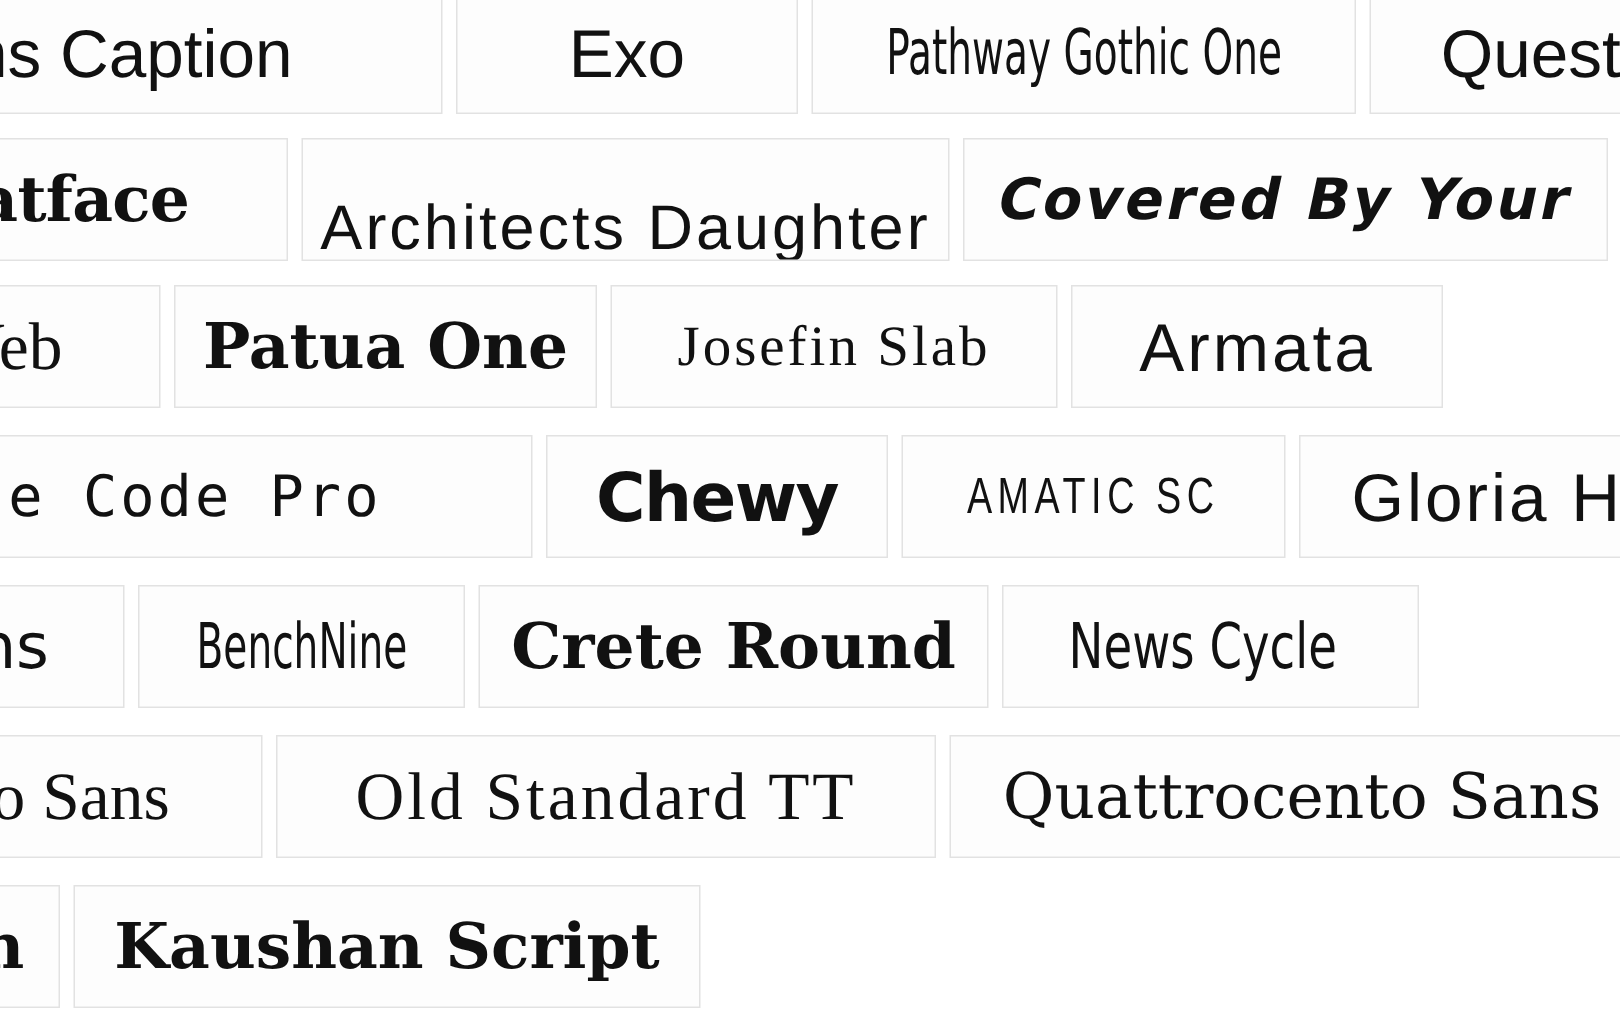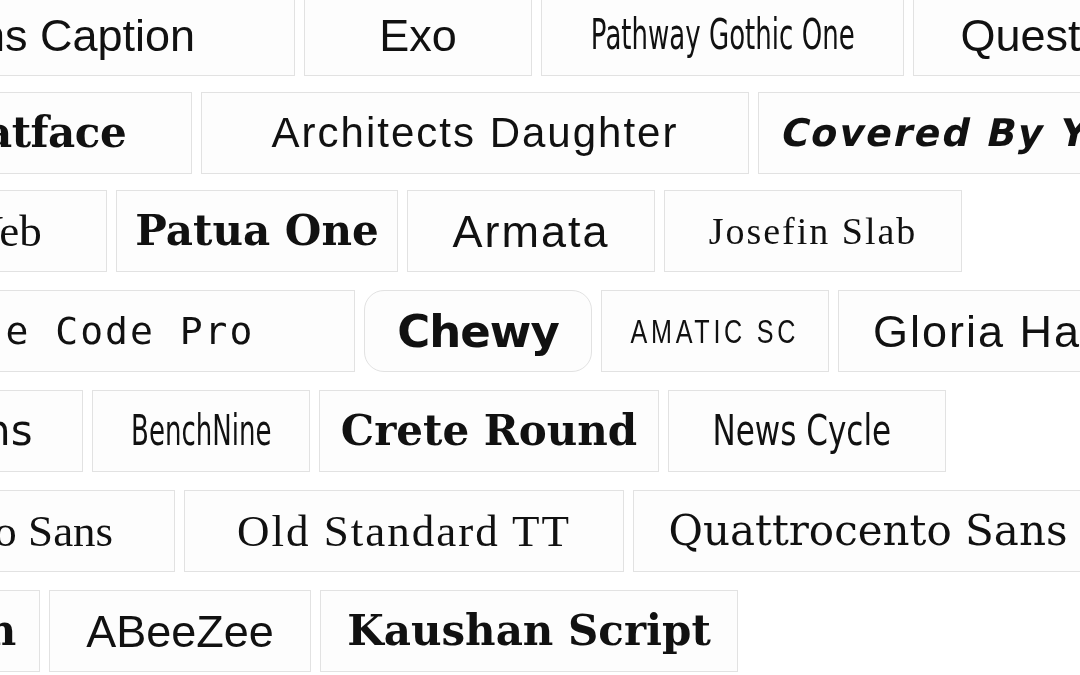--- a/index.html
+++ b/index.html
@@ -95,51 +95,51 @@
     </div>
     <div class="font-card" style="width:230px;">
       <span class="label s-sans z-xl m-light">Questr</span>
     </div>
   </div>
 
   <div class="font-row" style="top:92px; left:-108px;">
     <div class="font-card" style="width:300px;">
       <span class="label s-serif-dv z-lg m-black">Fatface</span>
     </div>
-    <div class="font-card" style="width:548px;">
+    <div class="font-card" style="width:432px;align-items:flex-end;">
       <span class="label s-sans z-lg m-light m-wide">Architects Daughter</span>
     </div>
     <div class="font-card" style="width:430px;">
       <span class="label s-sans-dv z-md m-bold m-skew m-wide">Covered By Your</span>
     </div>
   </div>
 
   <div class="font-row" style="top:190px; left:-105px;">
     <div class="font-card" style="width:212px;">
       <span class="label s-serif z-xl">Web</span>
     </div>
     <div class="font-card" style="width:282px;">
       <span class="label s-serif-dv z-lg m-bold">Patua One</span>
     </div>
+    <div class="font-card" style="width:298px;">
+      <span class="label s-serif z-md m-light m-wide">Josefin Slab</span>
+    </div>
     <div class="font-card" style="width:248px;">
       <span class="label s-sans z-xl m-light m-wide">Armata</span>
-    </div>
-    <div class="font-card" style="width:298px;">
-      <span class="label s-serif z-md m-light m-wide">Josefin Slab</span>
     </div>
   </div>
 
   <div class="font-row" style="top:290px; left:-120px;">
     <div class="font-card" style="width:475px;">
       <span class="label s-mono-dv z-md m-light m-wide">te Code Pro</span>
     </div>
-    <div class="font-card" style="width:228px;border-radius:20px;">
+    <div class="font-card" style="width:228px;">
       <span class="label s-sans-dv z-xl m-bold m-tight">Chewy</span>
     </div>
-    <div class="font-card" style="width:228px;">
+    <div class="font-card" style="width:256px;">
       <span class="label s-sans z-sm m-cond2 m-caps m-wider">AMATIC SC</span>
     </div>
     <div class="font-card" style="width:290px;">
       <span class="label s-sans z-xl m-light m-wide">Gloria Hal</span>
     </div>
   </div>
 
   <div class="font-row" style="top:390px; left:-92px;">
     <div class="font-card" style="width:175px;">
       <span class="label s-sans-dv z-lg">ans</span>
@@ -164,21 +164,18 @@
     </div>
     <div class="font-card" style="width:470px;">
       <span class="label s-serif-dv z-lg m-light">Quattrocento Sans</span>
     </div>
   </div>
 
   <div class="font-row" style="top:590px; left:-38px;">
     <div class="font-card" style="width:78px;">
       <span class="label s-serif-dv z-lg m-bold">n</span>
     </div>
-    <div class="font-card" style="width:262px;">
-      <span class="label s-sans z-xl m-light">ABeeZee</span>
-    </div>
     <div class="font-card" style="width:418px;">
       <span class="label s-serif-dv z-lg m-bold m-italic">Kaushan Script</span>
     </div>
   </div>
 
 </div>
 
 </body></html>

